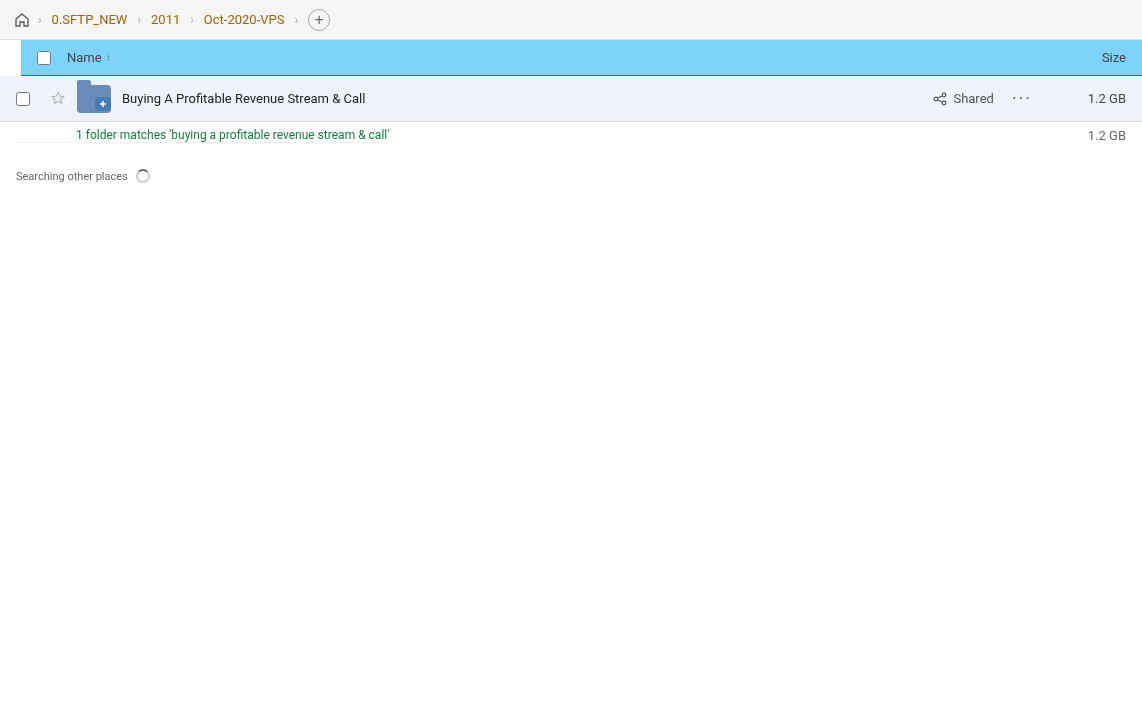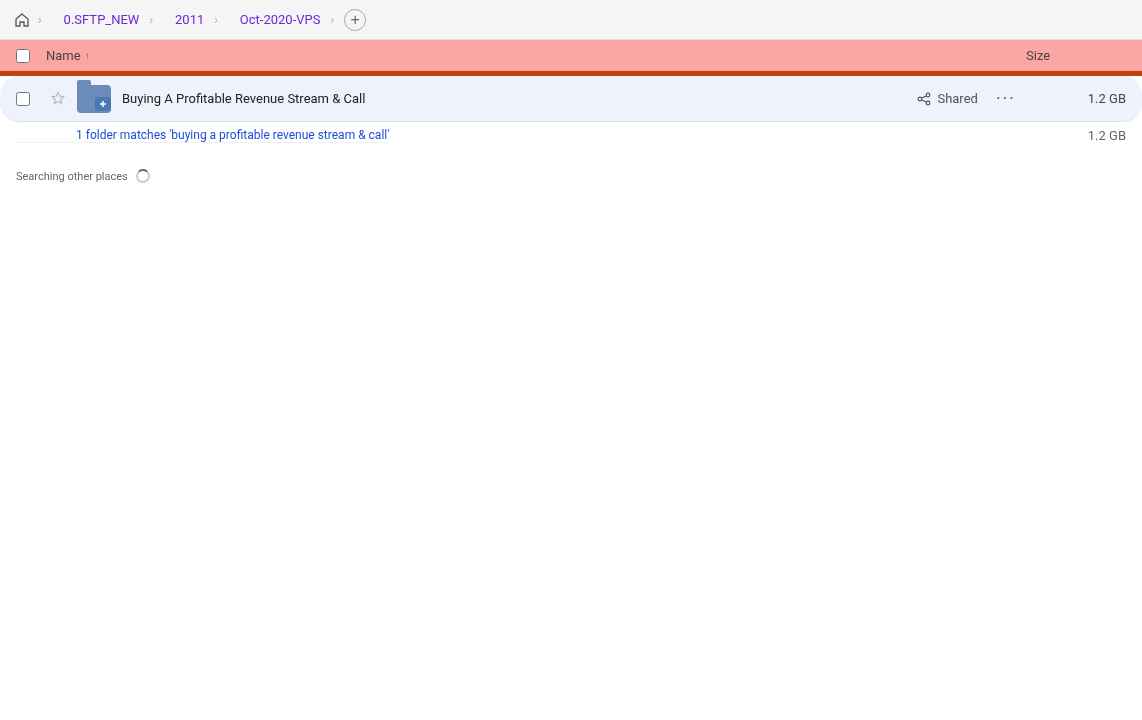--- a/index.html
+++ b/index.html
@@ -47,26 +47,25 @@
       height: 16px;
     }
 
     .breadcrumb-sep {
       color: #aaa;
       font-size: 12px;
       margin: 0 2px;
     }
 
     .breadcrumb-item {
-      color: #6d28d9;
+      color: #a16207;
       font-size: 13px;
       cursor: pointer;
       padding: 2px 4px;
       border-radius: 3px;
-      margin-left: 12px;
     }
 
     .breadcrumb-add {
       width: 22px;
       height: 22px;
       border-radius: 50%;
       border: 1.5px solid #aaa;
       background: transparent;
       cursor: pointer;
       display: flex;
@@ -76,23 +75,24 @@
       font-size: 16px;
       line-height: 1;
       margin-left: 4px;
     }
 
     
     .column-header {
       display: flex;
       align-items: center;
       padding: 6px 16px;
-      border-bottom: 5px solid #c2410c;
+      border-bottom: 1px solid #c2410c;
       height: 36px;
-      background: #fca5a5;
+      background: #7dd3fc;
+      margin-left: 21px;
     }
 
     .col-checkbox {
       width: 30px;
       display: flex;
       align-items: center;
     }
 
     .col-name {
       flex: 1;
@@ -105,35 +105,35 @@
       user-select: none;
     }
 
     .col-name-arrow {
       font-size: 10px;
       color: #666;
     }
 
     .col-size {
       width: 100px;
+      text-align: right;
       font-size: 13px;
       color: #444;
     }
 
     
     .file-row {
       display: flex;
       align-items: center;
       padding: 0 16px;
       height: 46px;
       background: #eef3fb;
       border-bottom: 1px solid #e0e0e0;
       cursor: pointer;
       position: relative;
-      border-radius: 19px;
     }
 
     .star-btn {
       width: 24px;
       display: flex;
       align-items: center;
       justify-content: center;
       cursor: pointer;
       color: #aaa;
       font-size: 16px;
@@ -189,21 +189,21 @@
       color: #222;
       white-space: nowrap;
       overflow: hidden;
       text-overflow: ellipsis;
     }
 
     .file-actions {
       display: flex;
       align-items: center;
       gap: 12px;
-      margin-right: 24px;
+      margin-right: 8px;
     }
 
     .shared-badge {
       display: flex;
       align-items: center;
       gap: 5px;
       font-size: 13px;
       color: #555;
       cursor: pointer;
     }
@@ -343,20 +343,20 @@
         <line x1="5.7" y1="8.9" x2="10.3" y2="11.1" stroke="#555" stroke-width="1.1"></line>
       </svg>
       <span>Shared</span>
     </div>
     <div class="more-btn">···</div>
   </div>
   <div class="file-size">1.2 GB</div>
 </div>
 
 <div class="match-row">
-  <span class="match-count" style="padding: 0; padding-left: 60px; font-size:12px; color:#1d4ed8;">1 folder matches 'buying a profitable revenue stream &amp; call'</span>
+  <span class="match-count" style="padding: 0; padding-left: 60px; font-size:12px; color:#15803d;">1 folder matches 'buying a profitable revenue stream &amp; call'</span>
   <span class="match-size">1.2 GB</span>
 </div>
 
 <div class="searching-section">
   <span>Searching other places</span>
   <div class="spinner"></div>
 </div>
 
 </body></html>

